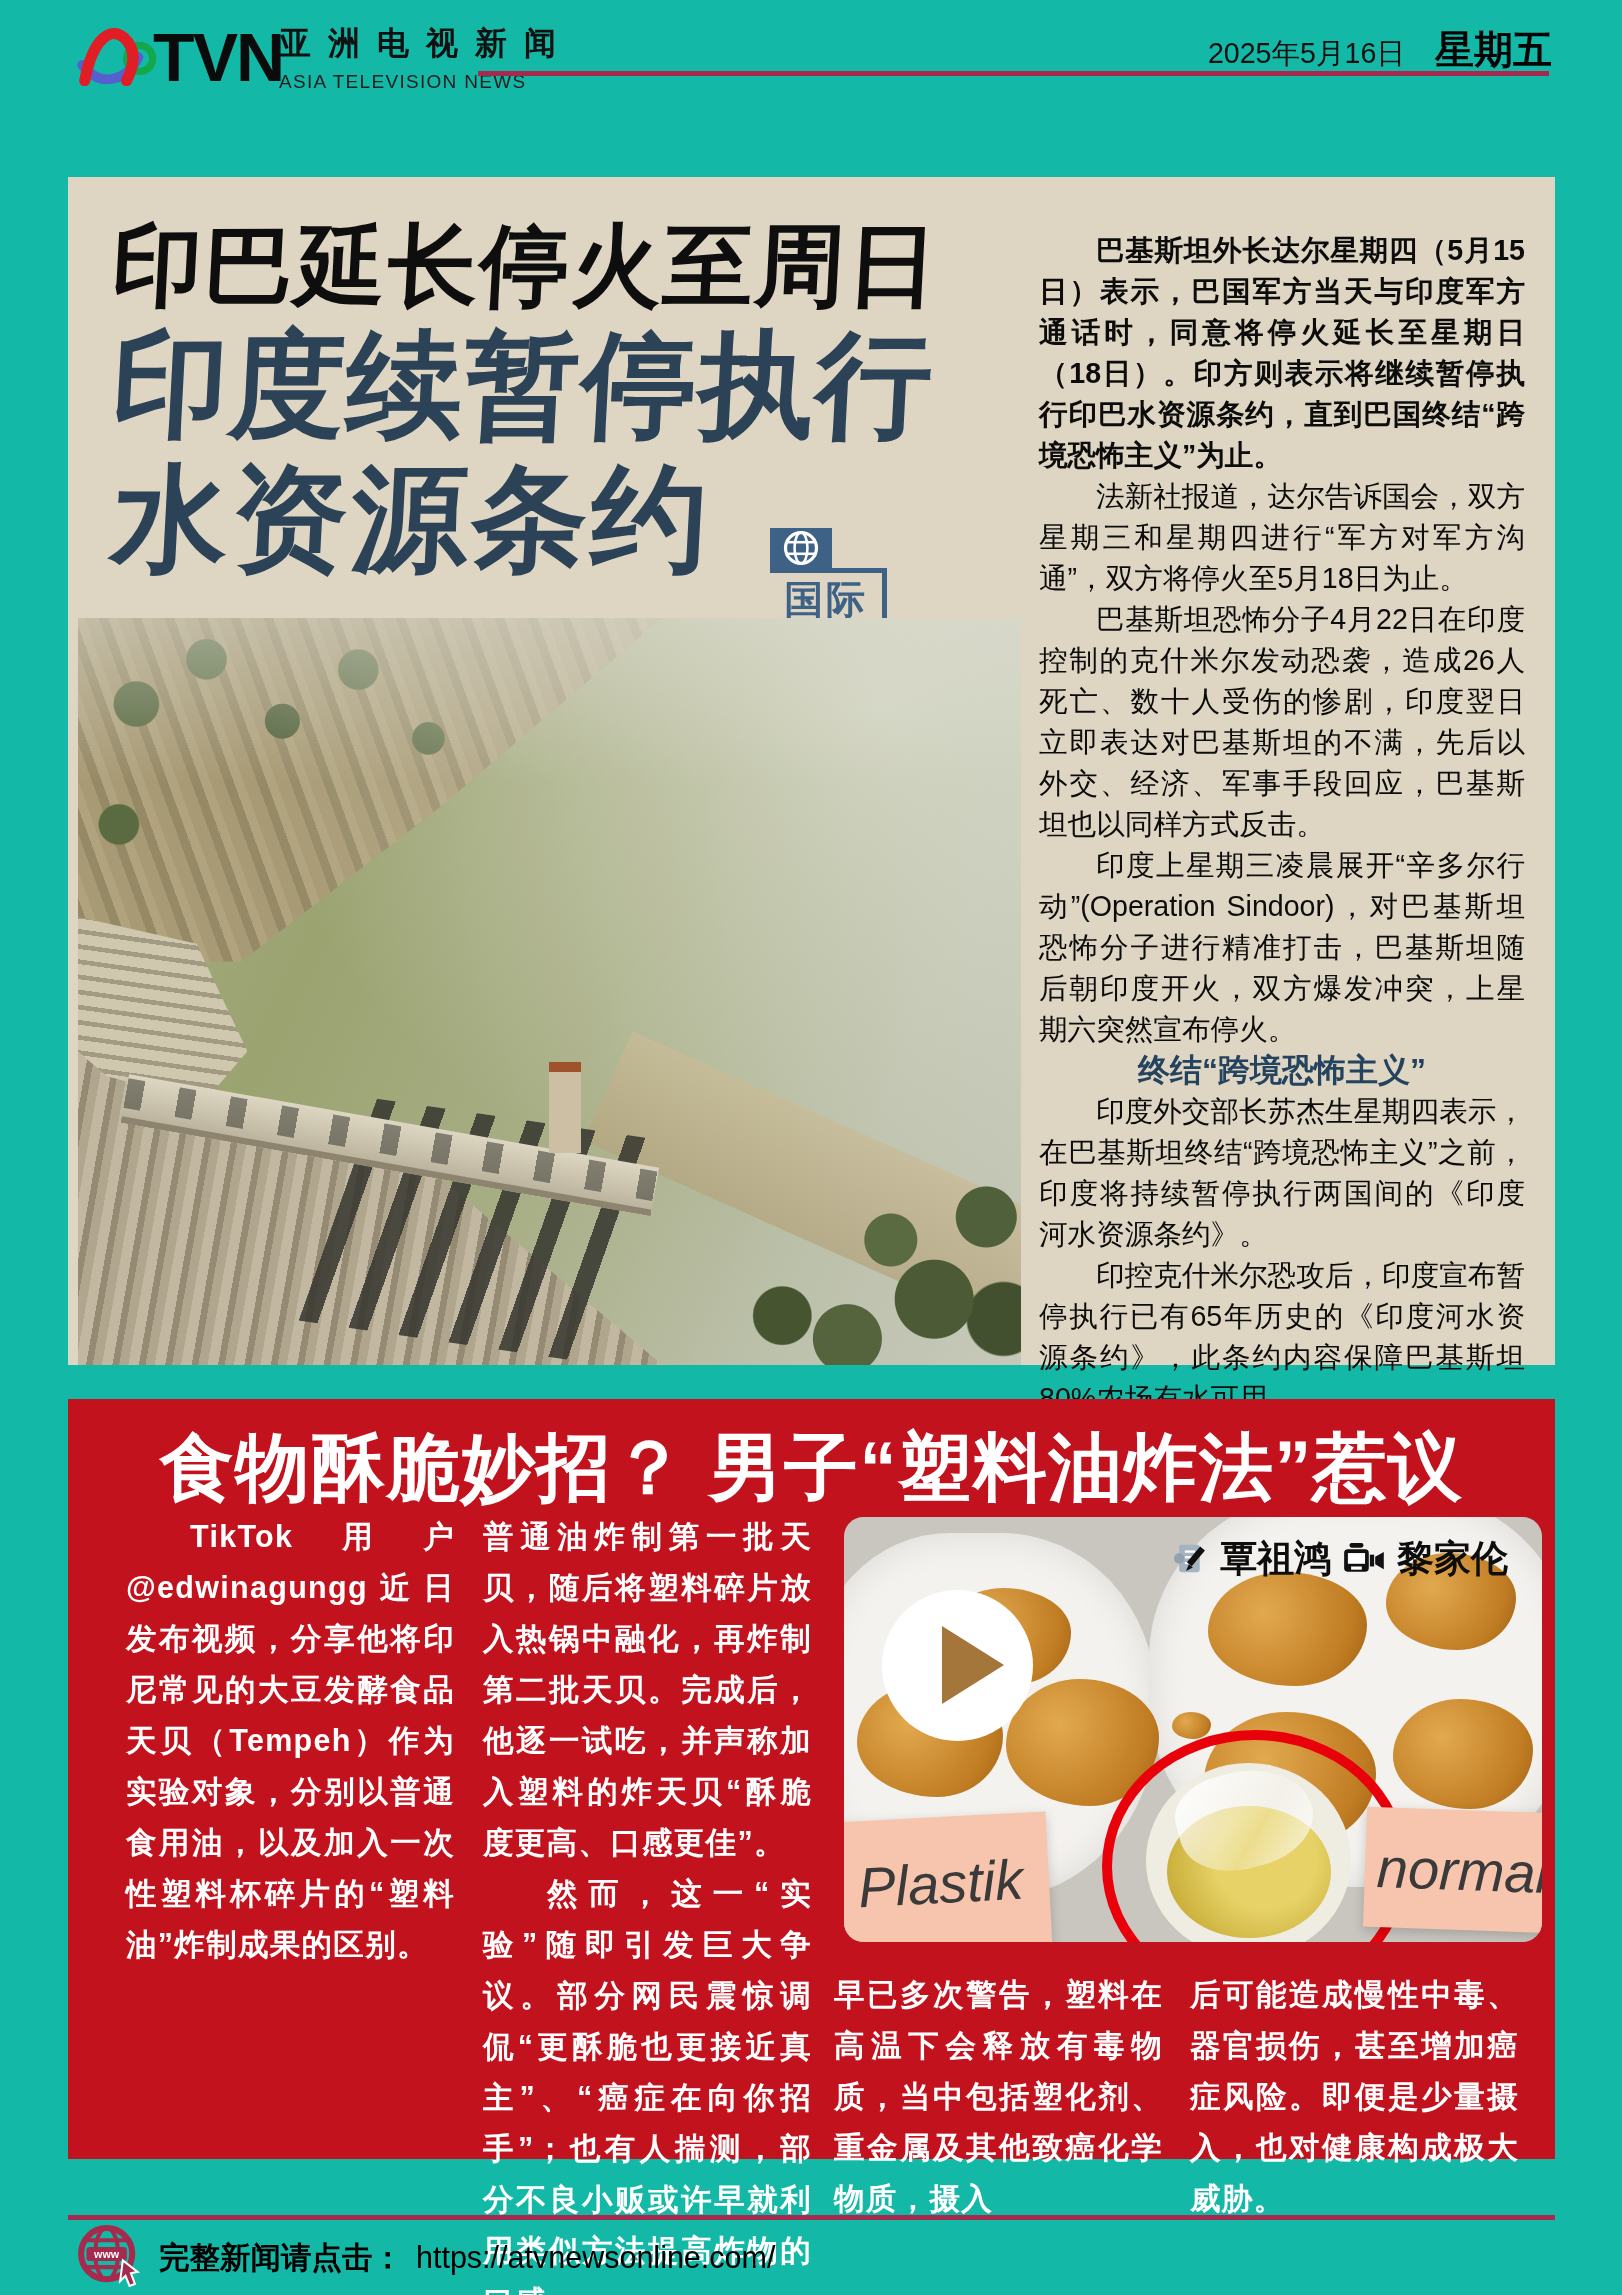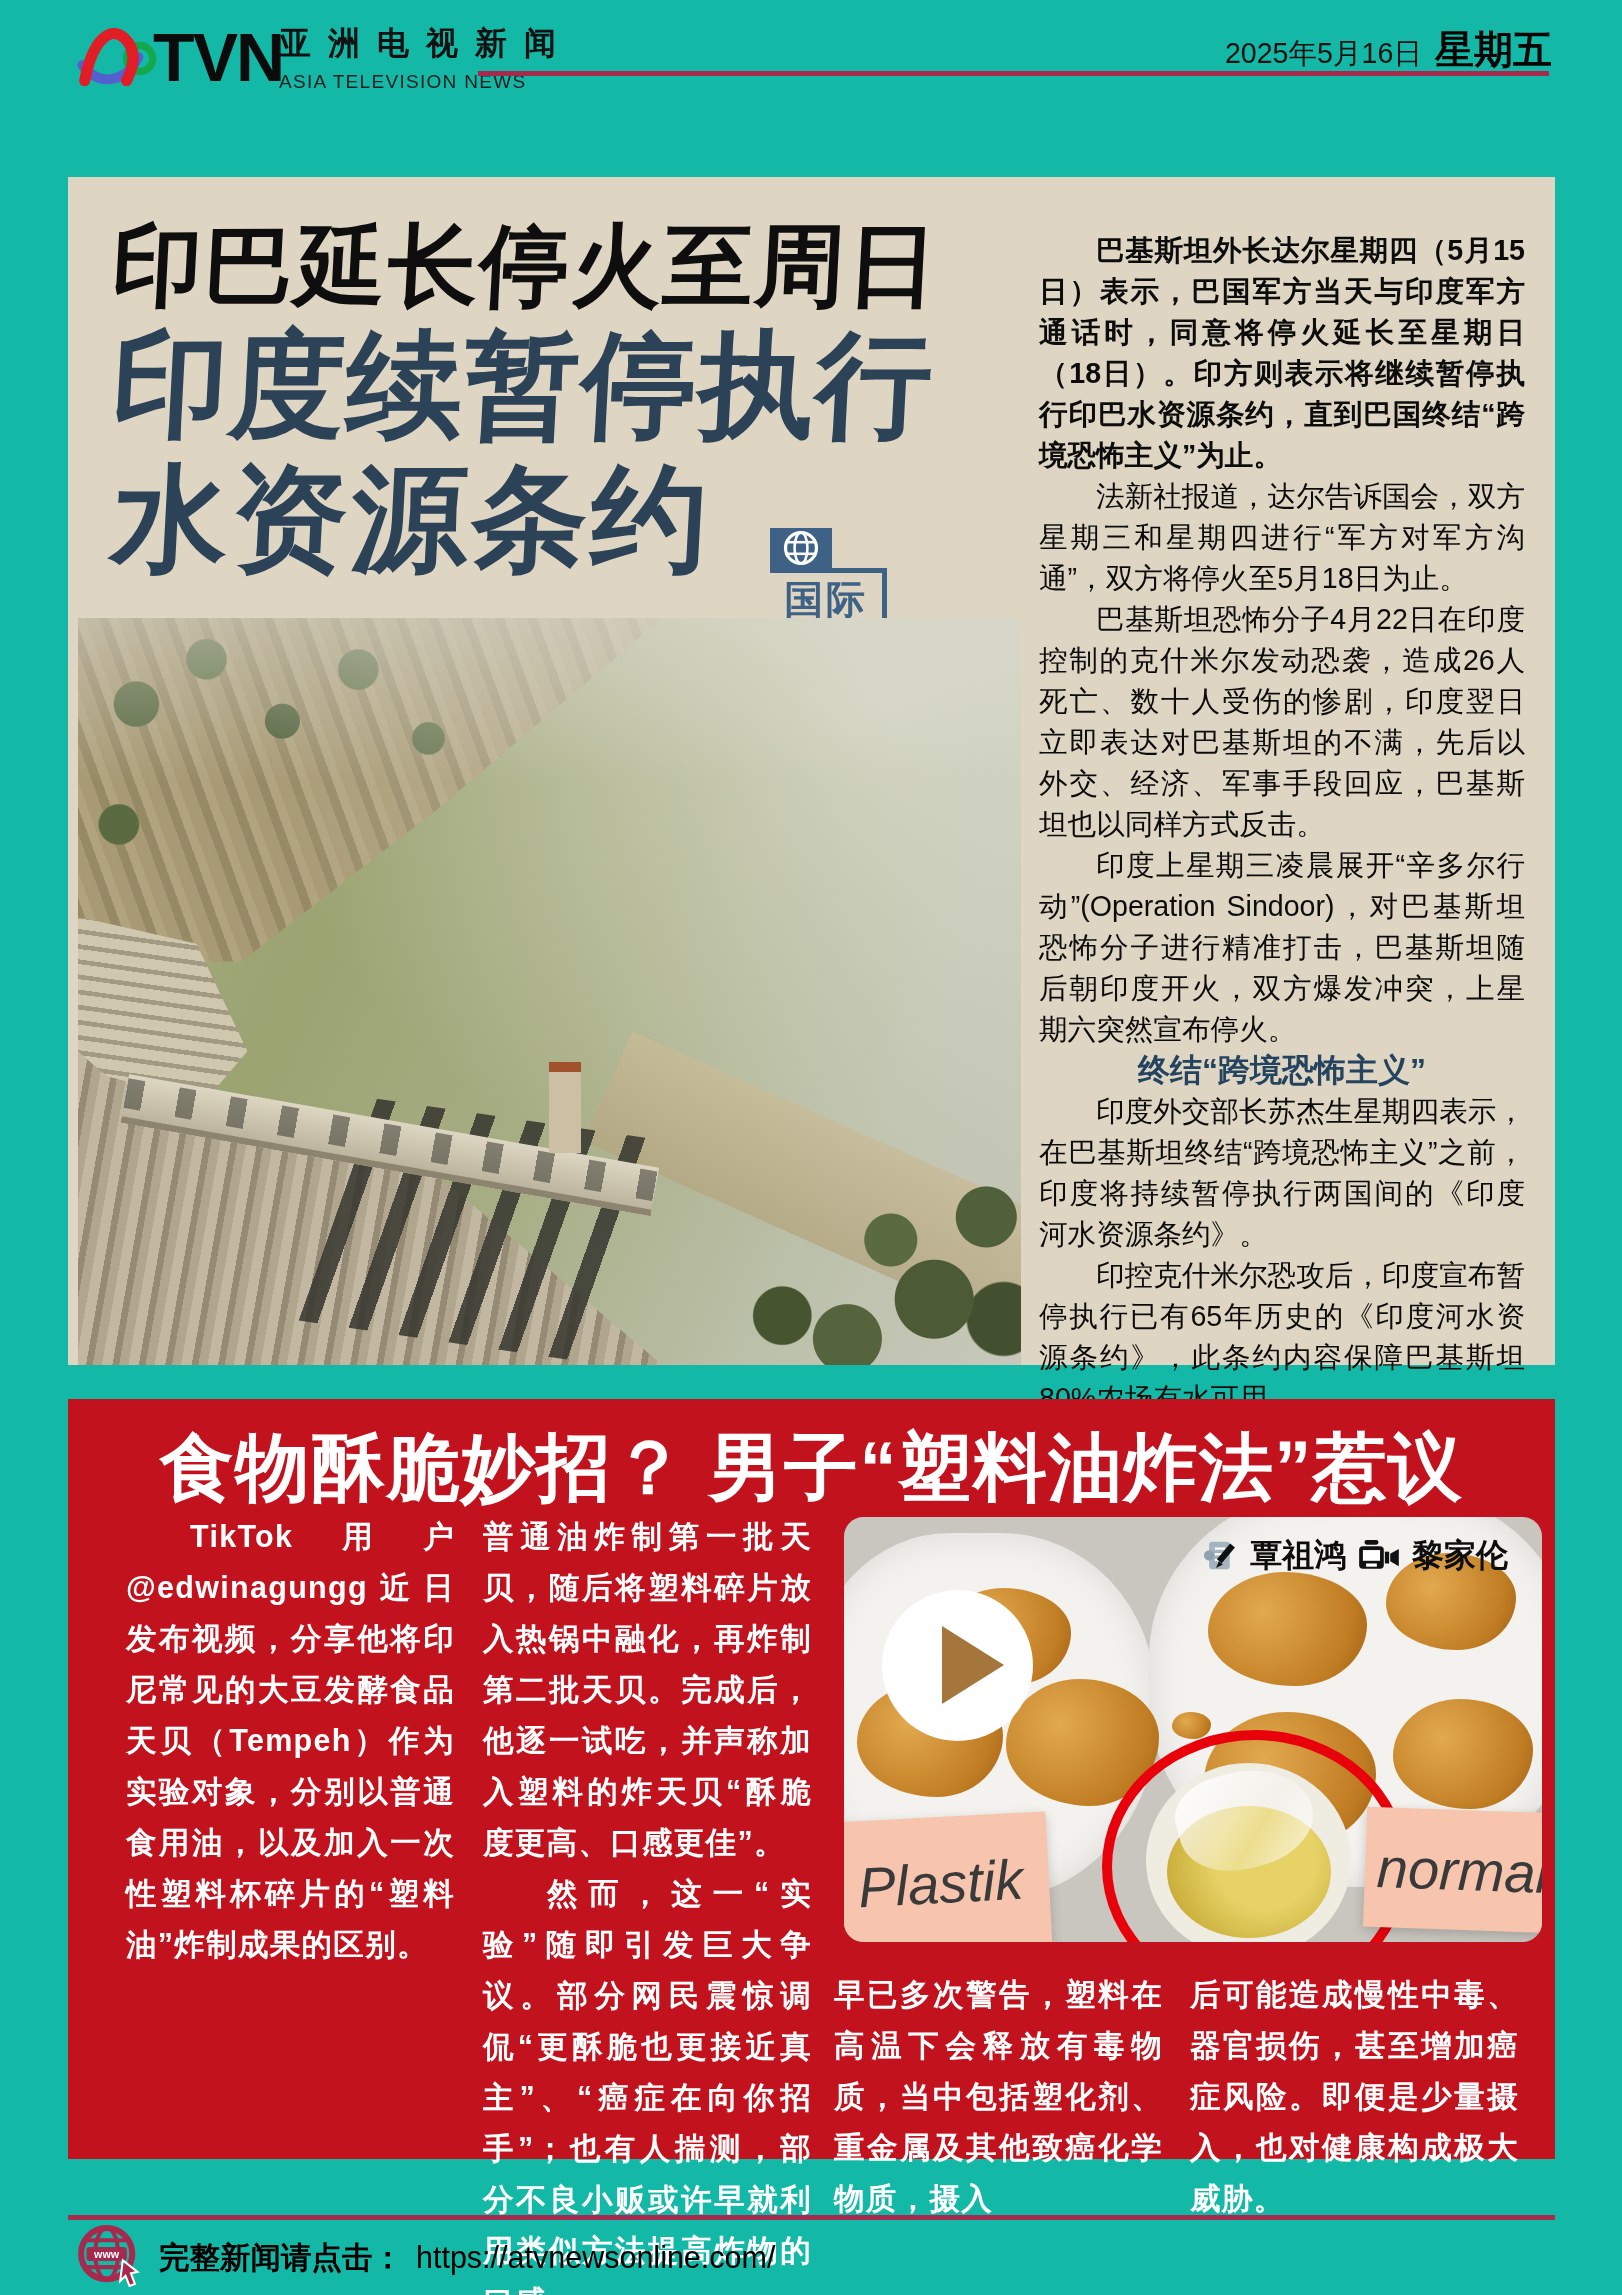--- a/index.html
+++ b/index.html
@@ -7,21 +7,21 @@
         font-family:"Liberation Sans","DejaVu Sans",sans-serif;}
 
   
   .hdr{position:absolute;left:0;top:0;width:1623px;height:175px;}
   .logo-wrap{position:absolute;left:65px;top:18px;display:flex;align-items:flex-end;}
   .logo-swirl{display:block;}
   .logo-tvn{font-size:68px;font-weight:900;color:#0b0b0b;letter-spacing:-1.9px;line-height:58px;margin-left:-9px;}
   .logo-names{position:absolute;left:279px;top:22px;}
   .logo-cn{font-size:32px;font-weight:bold;color:#111;letter-spacing:17px;white-space:nowrap;}
   .logo-en{font-size:19px;color:#202020;letter-spacing:1.3px;margin-top:5.2px;white-space:nowrap;}
-  .hdr-date{position:absolute;right:71px;top:23.4px;display:flex;align-items:baseline;gap:13px;}
+  .hdr-date{position:absolute;right:71px;top:23.4px;display:flex;align-items:baseline;gap:30px;}
   .hdr-date .d{font-size:28.6px;color:#111;}
   .hdr-date .w{font-size:39px;font-weight:900;color:#050505;}
   .hdr-rule{position:absolute;left:478px;top:71px;width:1071px;height:5.2px;background:#a52a4d;}
 
   
   .a1{position:absolute;left:68px;top:177px;width:1487px;height:1188px;background:#ded5c3;}
   .hl{position:absolute;left:44px;font-weight:900;transform:skewX(-3deg);white-space:nowrap;}
   .hl1{top:28.6px;font-size:90px;color:#0e0e0e;letter-spacing:1.9px;}
   .hl2{top:131px;font-size:116px;color:#2b4257;letter-spacing:1.3px;}
   .hl3{top:265px;font-size:116px;color:#2b4257;letter-spacing:3.9px;}
@@ -98,21 +98,21 @@
         overflow:hidden;background:#c9c5bf;}
   .plate{position:absolute;background:#f4f2ee;box-shadow:inset 0 0 39px rgba(0,0,0,.10);}
   .plateL{left:-32px;top:16px;width:344px;height:367px;border-radius:40% 45% 48% 42%;}
   .plateR{left:305px;top:-26px;width:422px;height:396px;border-radius:42% 40% 45% 48%;}
   .tempeh{position:absolute;background:radial-gradient(circle at 35% 35%,#e2a94f,#c07c22 70%,#9a5d18);
           border-radius:48% 52% 45% 55% / 52% 46% 54% 48%;}
   .play{position:absolute;left:38px;top:73px;width:151px;height:151px;background:#fff;border-radius:50%;}
   .play:after{content:'';position:absolute;left:60px;top:36px;width:0;height:0;
           border-left:62px solid #a4763c;border-top:39px solid transparent;border-bottom:39px solid transparent;}
   .credits{position:absolute;top:17px;right:34px;display:flex;align-items:center;gap:10.4px;
-           font-size:32px;font-weight:bold;color:#0d0d0d;}
+           font-size:37px;font-weight:bold;color:#0d0d0d;}
   .redcircle{position:absolute;left:258px;top:213px;width:286px;height:253px;
              border:10.4px solid #e8000b;border-radius:50%;}
   .bowl{position:absolute;left:34px;top:23.4px;width:205px;height:195px;background:#efece2;
         border-radius:50%;overflow:hidden;}
   .oil{position:absolute;left:21px;top:43px;width:164px;height:132px;border-radius:50%;
        background:radial-gradient(circle at 60% 40%,#e6d267 0 40%,#cdb23e 75%,#b89a2e);}
   .plastic{position:absolute;left:31px;top:7.8px;width:136px;height:97px;transform:rotate(-15deg);
        border-radius:40% 60% 50% 50%;
        background:linear-gradient(135deg,rgba(255,255,255,.95),rgba(255,255,255,.25) 60%,rgba(255,255,255,.75));}
   .note{position:absolute;display:flex;align-items:center;justify-content:center;color:#3a3a3a;

